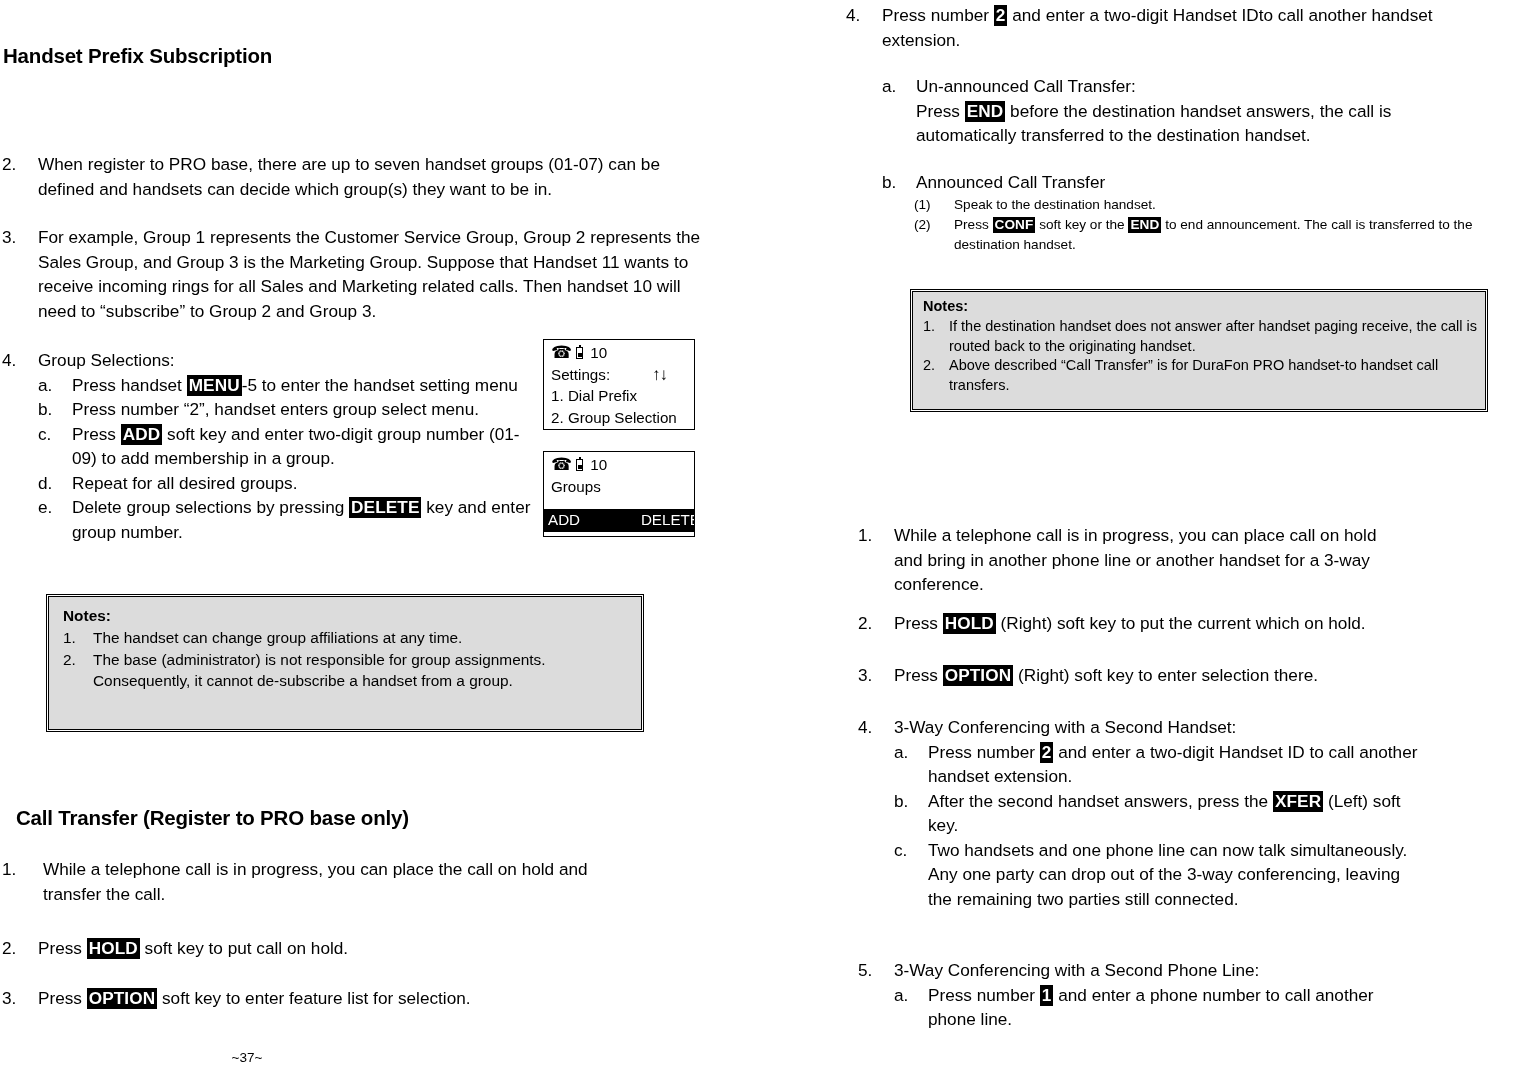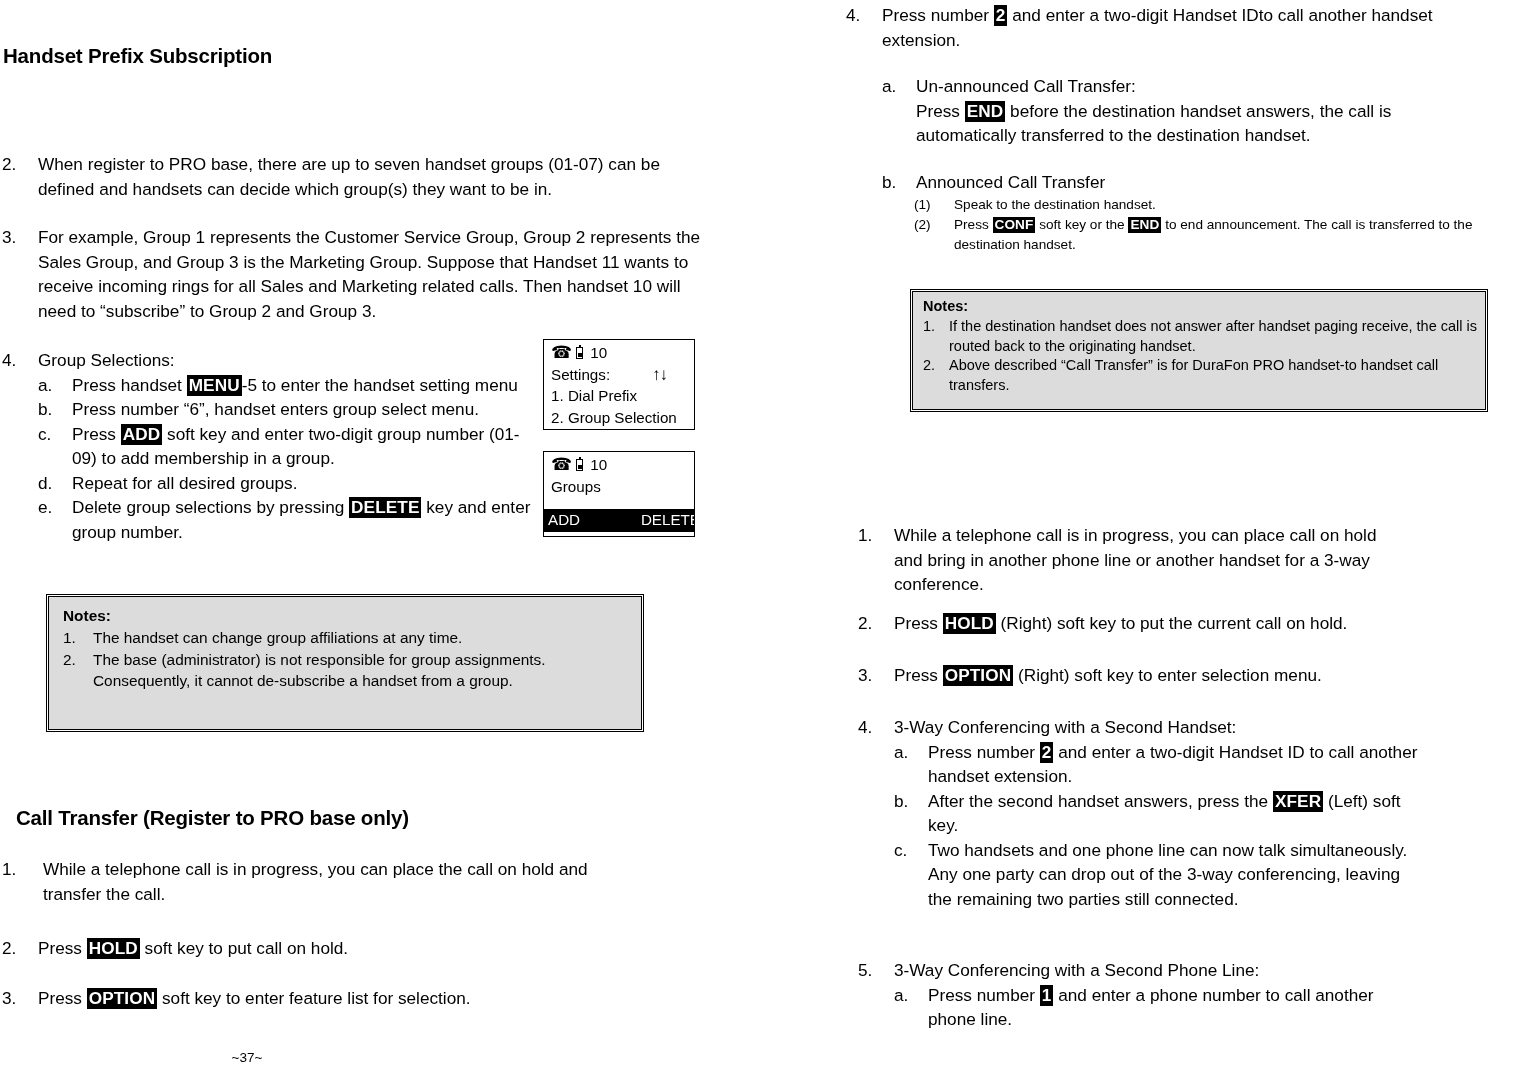--- a/index.html
+++ b/index.html
@@ -180,21 +180,21 @@
     </div>
 
     <div class="indent-a">
       <div class="row lvl2">
         <span class="marker">a.</span>
         <span class="body-txt"><span>Press handset </span><span class="key">MENU</span><span>-5 to enter the handset setting menu</span></span>
       </div>
 
       <div class="row lvl2">
         <span class="marker">b.</span>
-        <span class="body-txt">Press number “6”, handset enters group select menu.</span>
+        <span class="body-txt">Press number “2”, handset enters group select menu.</span>
       </div>
 
       <div class="row lvl2">
         <span class="marker">c.</span>
         <span class="body-txt"><span>Press </span><span class="key">ADD</span><span> soft key and enter two-digit group number (01-09) to add membership in a group.</span></span>
       </div>
 
       <div class="row lvl2">
         <span class="marker">d.</span>
         <span class="body-txt">Repeat for all desired groups.</span>
@@ -317,26 +317,26 @@
   </div>
 
 
   <div class="row lvl1" style="position:absolute; left:96px; top:523px; width:530px;">
     <span class="marker">1.</span>
     <span class="body-txt">While a telephone call is in progress, you can place call on hold and bring in another phone line or another handset for a 3-way conference.</span>
   </div>
 
   <div class="row lvl1" style="position:absolute; left:96px; top:611px; width:600px;">
     <span class="marker">2.</span>
-    <span class="body-txt"><span>Press </span><span class="key">HOLD</span><span> (Right) soft key to put the current call on hold.</span></span>
+    <span class="body-txt"><span>Press </span><span class="key">HOLD</span><span> (Right) soft key to put the current which on hold.</span></span>
   </div>
 
   <div class="row lvl1" style="position:absolute; left:96px; top:663px; width:600px;">
     <span class="marker">3.</span>
-    <span class="body-txt"><span>Press </span><span class="key">OPTION</span><span> (Right) soft key to enter selection menu.</span></span>
+    <span class="body-txt"><span>Press </span><span class="key">OPTION</span><span> (Right) soft key to enter selection there.</span></span>
   </div>
 
   <div style="position:absolute; left:96px; top:715px; width:560px;">
     <div class="row lvl1">
       <span class="marker">4.</span>
       <span class="body-txt">3-Way Conferencing with a Second Handset:</span>
     </div>
     <div class="indent-a">
       <div class="row lvl2">
         <span class="marker">a.</span>

